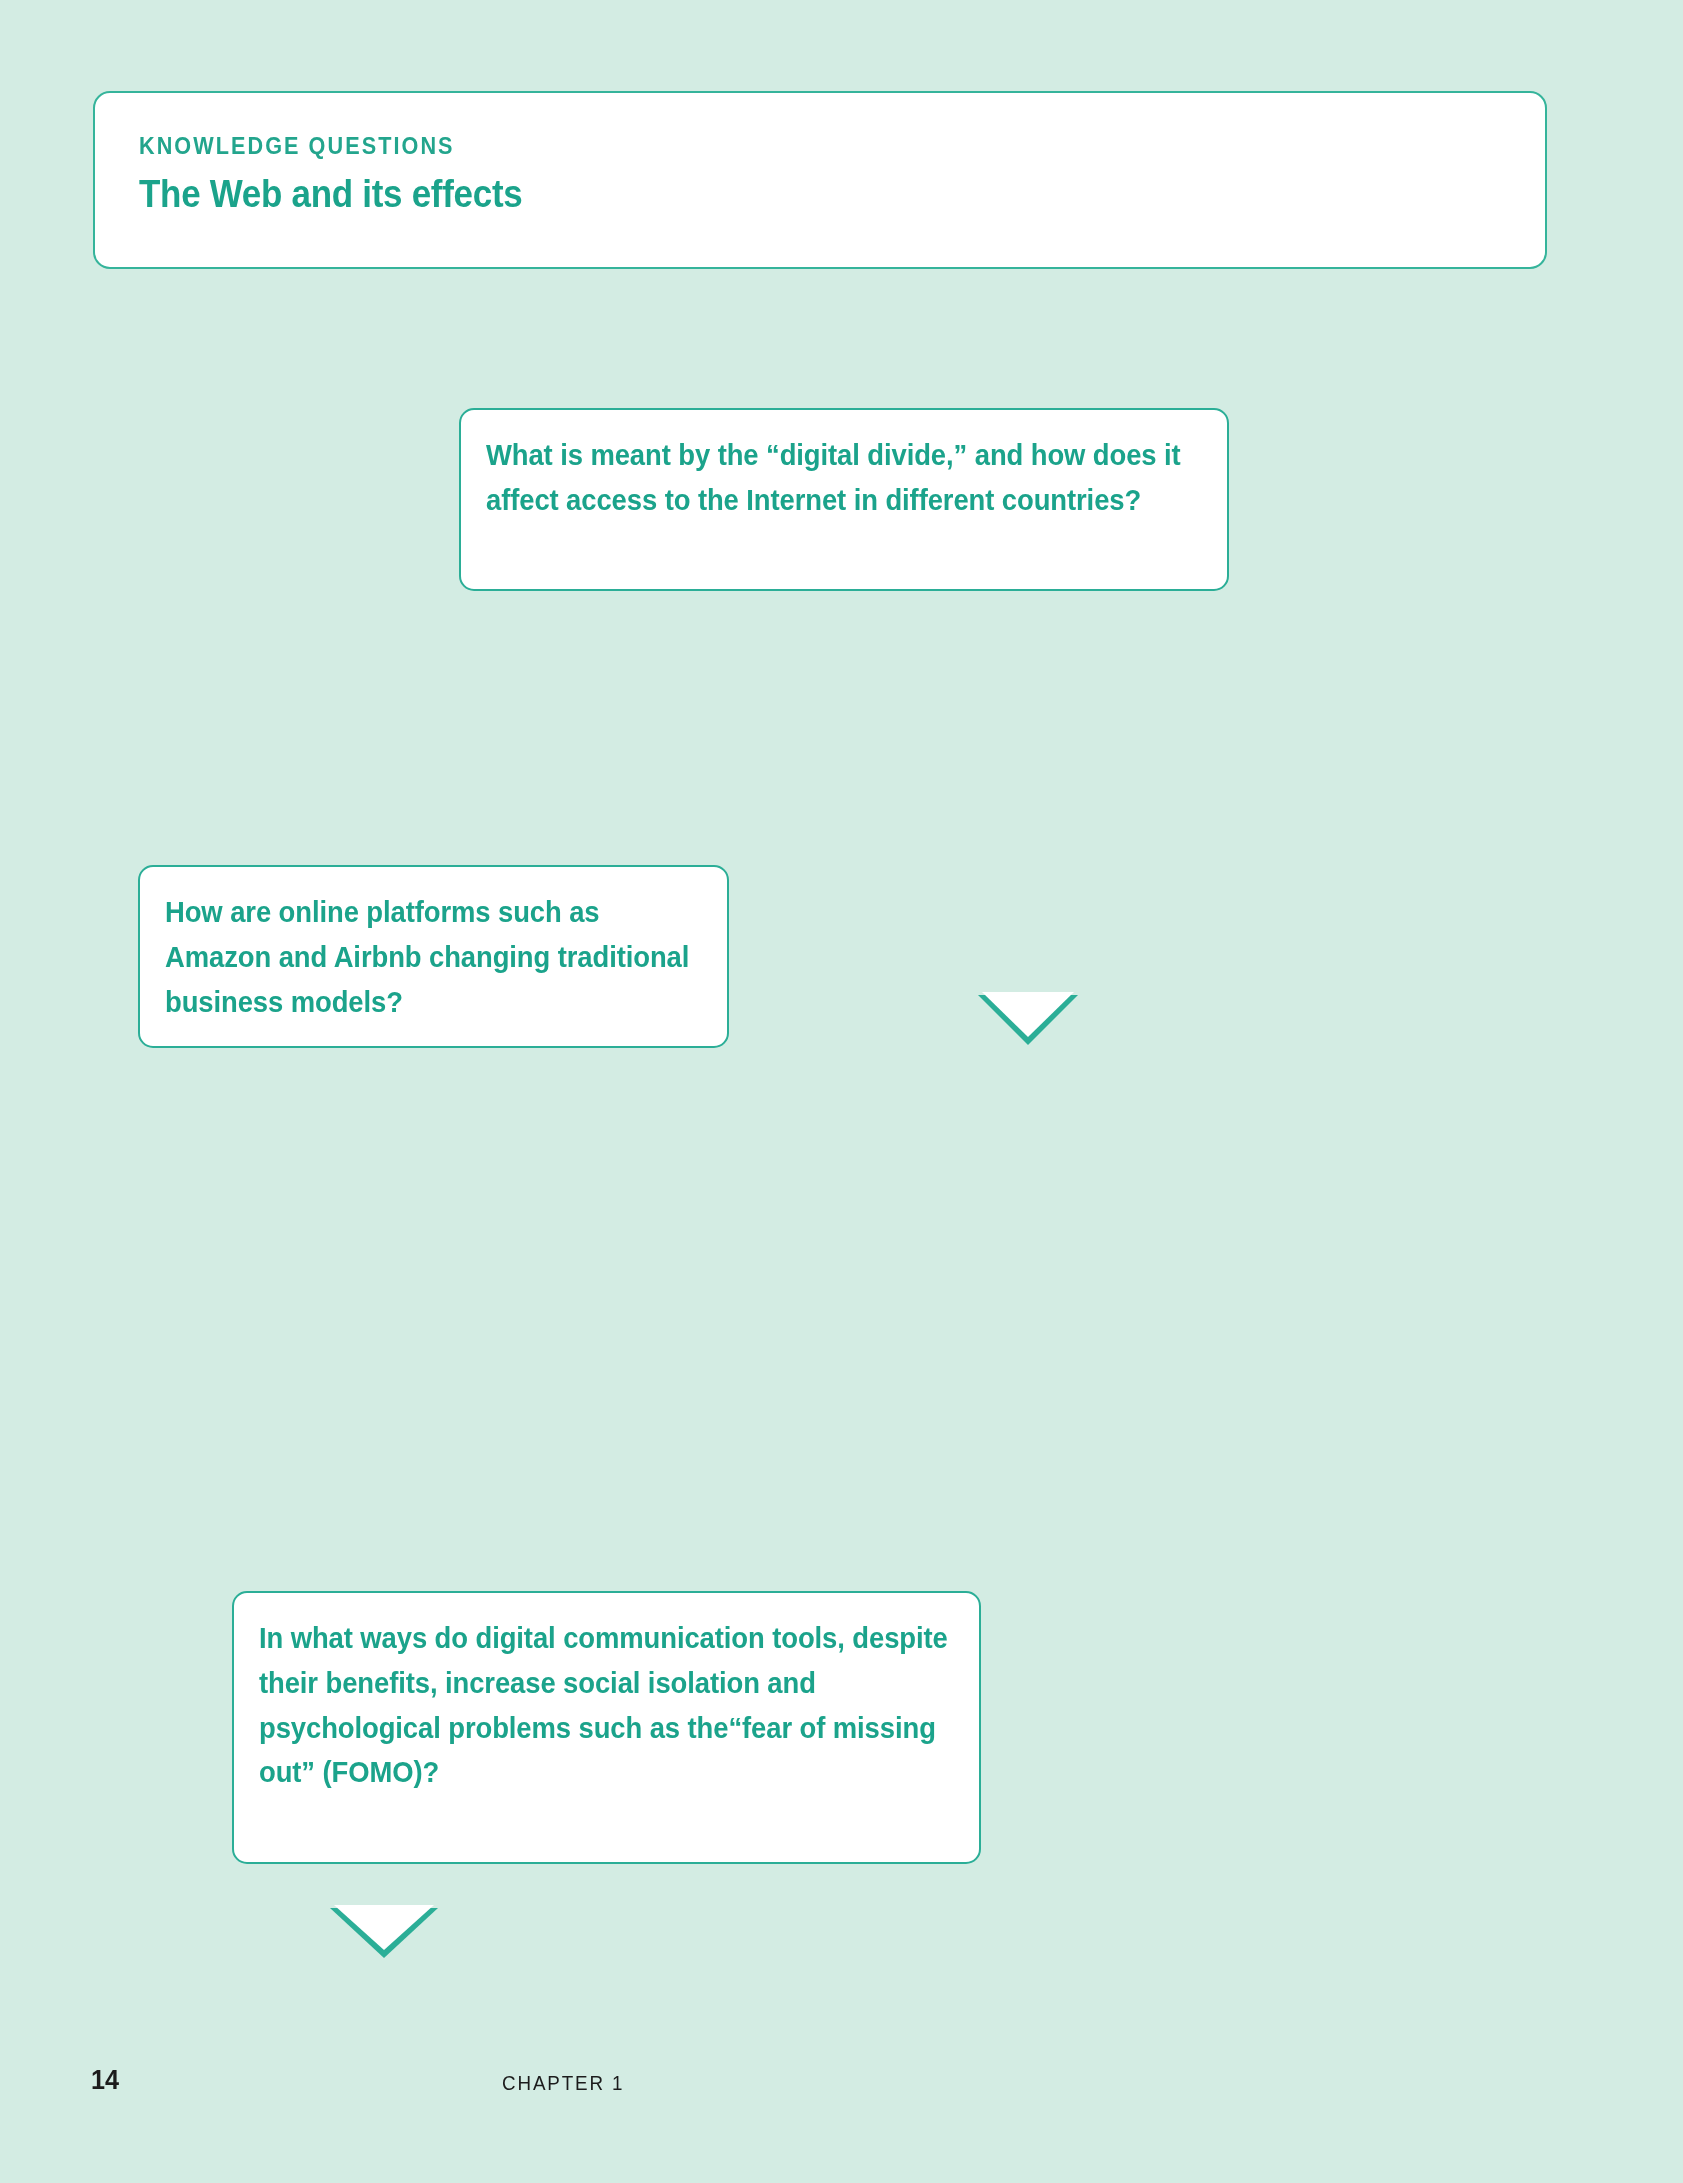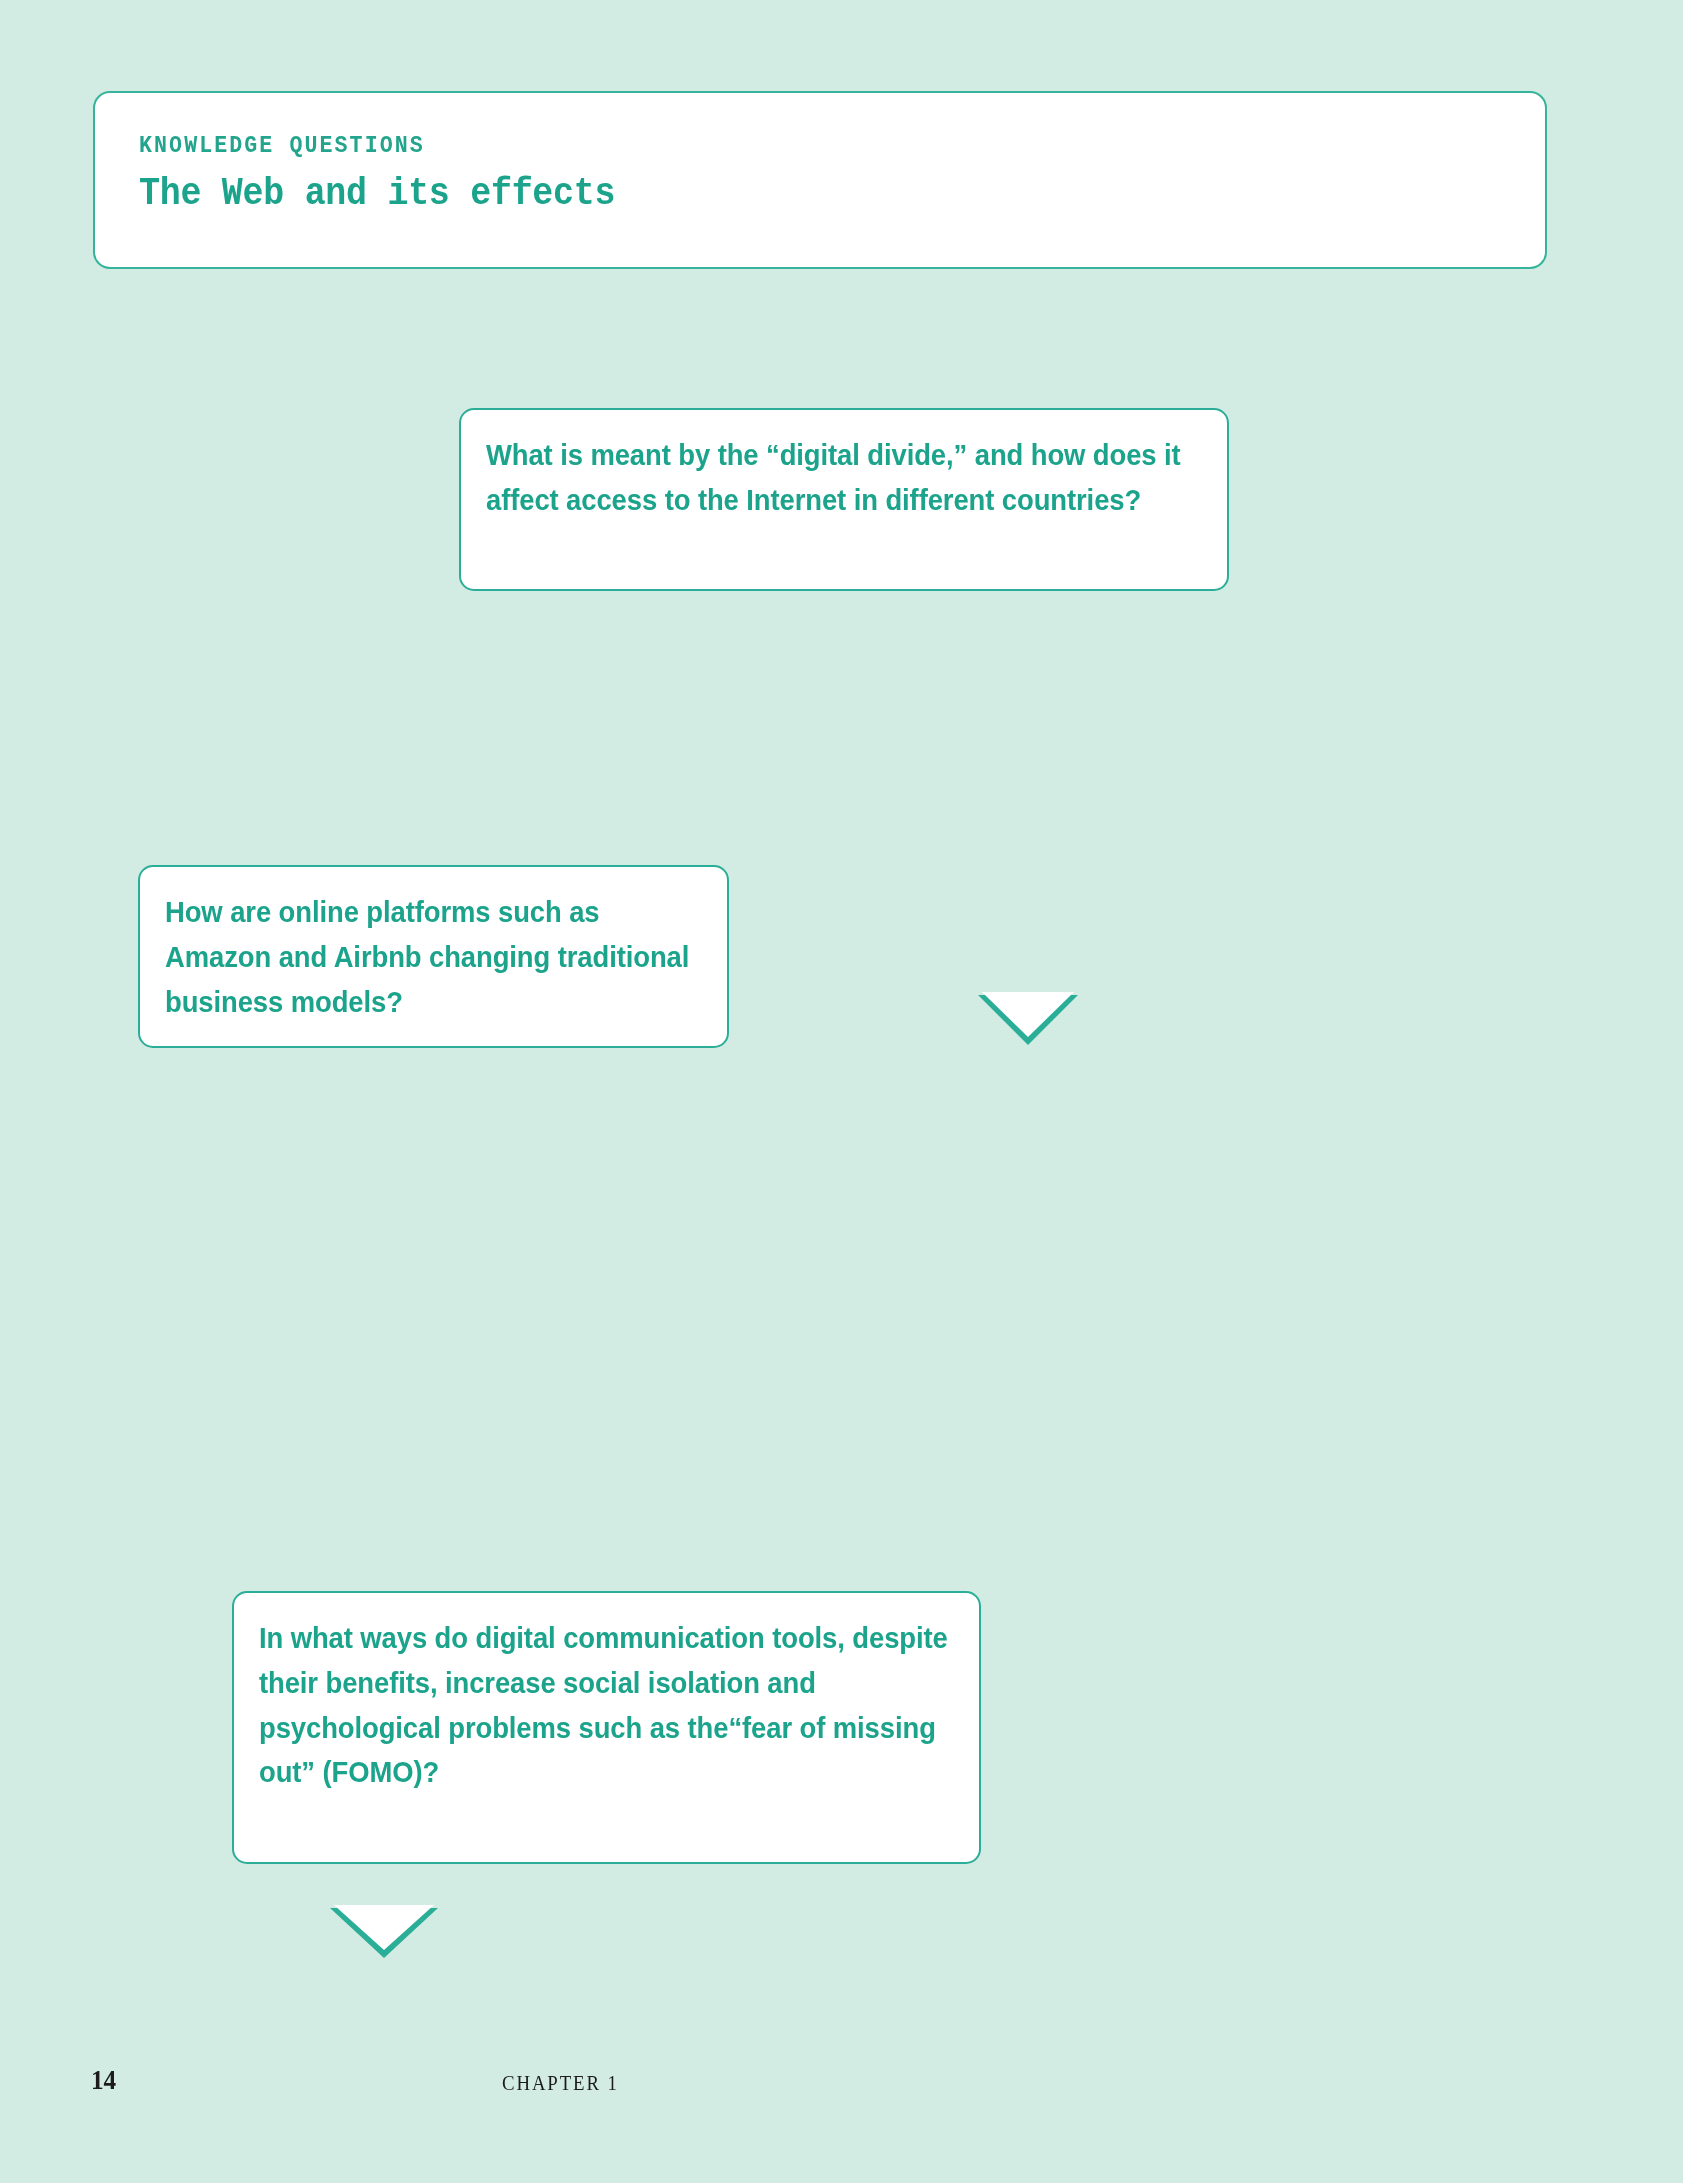--- a/index.html
+++ b/index.html
@@ -32,21 +32,20 @@
     background: #ffffff;
     border: 2.5px solid #35b49b;
     border-radius: 17px;
     box-sizing: border-box;
   }
   .header-inner {
     position: absolute;
     left: 44px;
     top: 42px;
     right: 34px;
-    font-family: Liberation Mono, monospace;
   }
   .eyebrow {
     color: #23a58d;
     font-size: 23px;
     font-weight: 700;
     letter-spacing: 2.2px;
     line-height: 1;
     margin: 0 0 17px 0;
     transform: scaleX(0.94);
     transform-origin: left center;
@@ -135,21 +134,20 @@
   #bubble-4 { left: 232px;  top: 1591px; width: 749px; height: 273px; }
   #bubble-4 .bubble-tail { left: 307px; top: 1861px; }
 
   
   .footer {
     position: absolute;
     left: 0;
     right: 0;
     top: 2066px;
     height: 50px;
-    font-family: Liberation Serif, serif;
   }
   .page-number {
     position: absolute;
     left: 91px;
     top: 0;
     color: #1c1c1c;
     font-size: 28px;
     font-weight: 700;
     line-height: 1;
     transform: scaleX(0.9);

